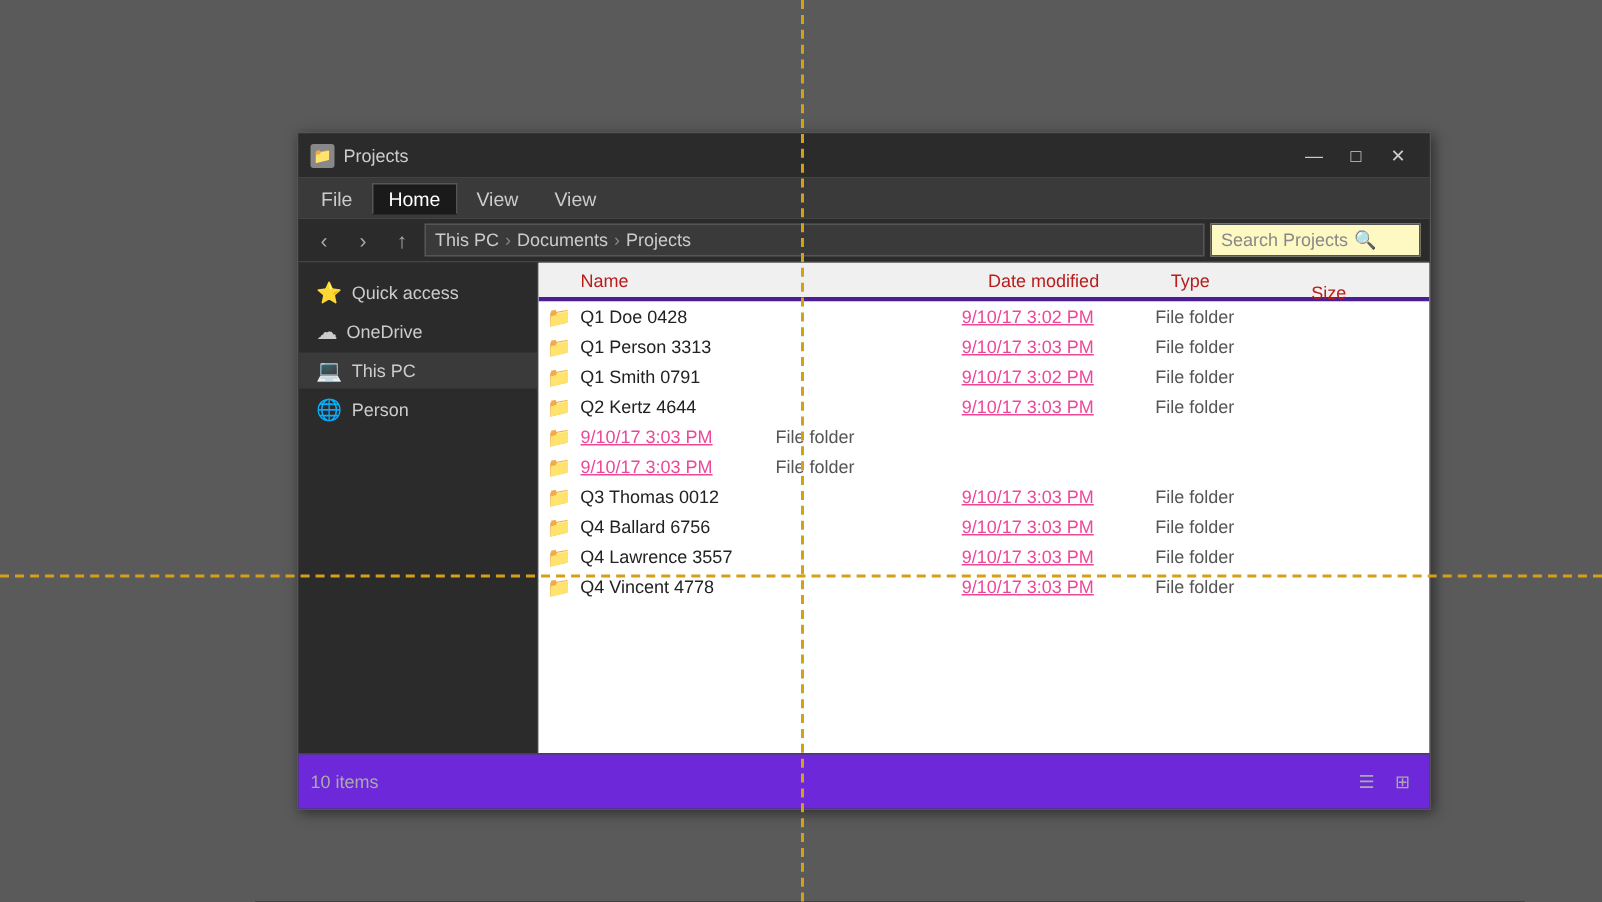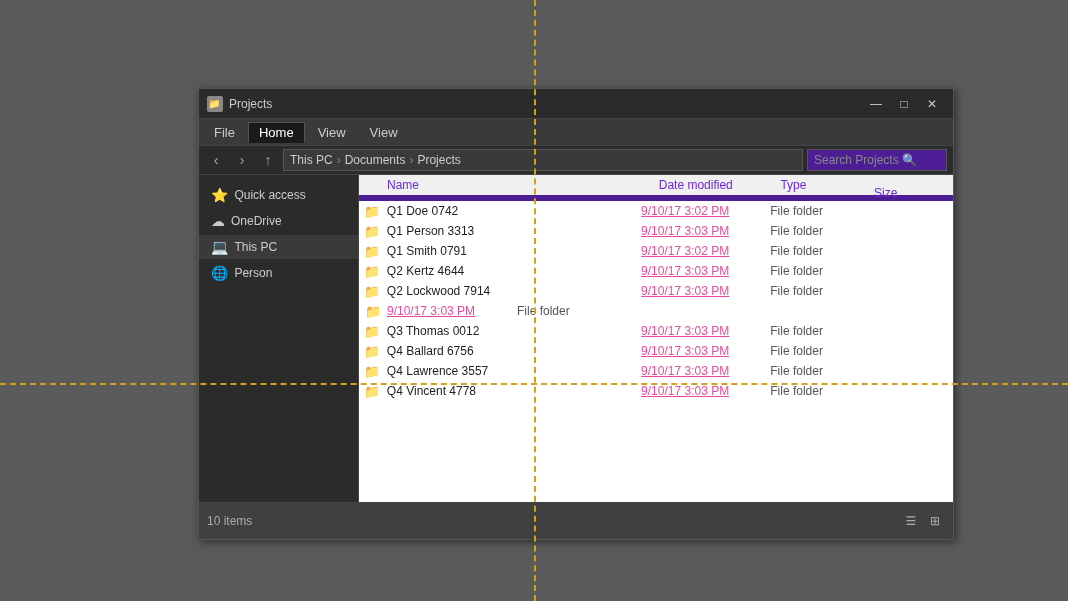--- a/index.html
+++ b/index.html
@@ -154,21 +154,21 @@
       align-items: center;
       padding: 0 6px;
       gap: 2px;
       color: #ccc;
       font-size: 12px;
     }
     .path-sep { color: #888; margin: 0 2px; }
     .search-box {
       width: 140px;
       height: 22px;
-      background: #4c1d95;
+      background: #fef9c3;
       border: 1px solid #555;
       display: flex;
       align-items: center;
       padding: 0 6px;
       gap: 4px;
       color: #888;
       font-size: 12px;
     }
 
     
@@ -208,23 +208,23 @@
       background: #fff;
       overflow: hidden;
     }
 
     
     .col-headers {
       display: flex;
       align-items: center;
       height: 26px;
       background: #f0f0f0;
-      border-bottom: 6px solid #4c1d95;
+      border-bottom: 3px solid #4c1d95;
       padding: 0 4px;
-      color: #6d28d9;
+      color: #b91c1c;
       font-size: 12px;
     }
     .col-name { width: 280px; padding-left: 24px; }
     .col-date { width: 130px; margin-left: 32px; }
     .col-type { width: 100px; }
     .col-size { width: 80px; margin-top: 16px; }
 
     
     .file-list {
       flex: 1;
@@ -250,21 +250,21 @@
       margin-right: 4px;
     }
     .file-name { width: 256px; overflow: hidden; text-overflow: ellipsis; white-space: nowrap; }
     .file-date { width: 130px; color: #ec4899; text-decoration: underline; }
     .file-type { width: 100px; color: #555; }
     .file-size { width: 80px; color: #555; }
 
     
     .statusbar {
       height: 37px;
-      background: #404040;
+      background: #6d28d9;
       border-top: 1px solid #444;
       display: flex;
       align-items: center;
       justify-content: space-between;
       padding: 0 8px;
       color: #aaa;
       font-size: 12px;
     }
     .status-view-icons {
       display: flex;
@@ -355,21 +355,21 @@
       <div class="col-headers">
         <span class="col-name">Name</span>
         <span class="col-date">Date modified</span>
         <span class="col-type">Type</span>
         <span class="col-size">Size</span>
       </div>
 
       <div class="file-list" id="file-list">
       <div class="file-row">
     <span class="file-icon" style="color:#c8a951;">📁</span>
-    <span class="file-name">Q1 Doe 0742</span>
+    <span class="file-name">Q1 Doe 0428</span>
     <span class="file-date">9/10/17 3:02 PM</span>
     <span class="file-type">File folder</span>
     <span class="file-size"></span>
   </div>
           <div class="file-row">
     <span class="file-icon" style="color:#c8a951;">📁</span>
     <span class="file-name">Q1 Person 3313</span>
     <span class="file-date">9/10/17 3:03 PM</span>
     <span class="file-type">File folder</span>
     <span class="file-size"></span>
@@ -383,21 +383,20 @@
   </div>
           <div class="file-row">
     <span class="file-icon" style="color:#c8a951;">📁</span>
     <span class="file-name">Q2 Kertz 4644</span>
     <span class="file-date">9/10/17 3:03 PM</span>
     <span class="file-type">File folder</span>
     <span class="file-size"></span>
   </div>
           <div class="file-row">
     <span class="file-icon" style="color:#c8a951;">📁</span>
-    <span class="file-name">Q2 Lockwood 7914</span>
     <span class="file-date">9/10/17 3:03 PM</span>
     <span class="file-type">File folder</span>
     <span class="file-size"></span>
   </div>
           <div class="file-row">
     <span class="file-icon" style="color:#c8a951;">📁</span>
     <span class="file-date">9/10/17 3:03 PM</span>
     <span class="file-type">File folder</span>
     <span class="file-size"></span>
   </div>

